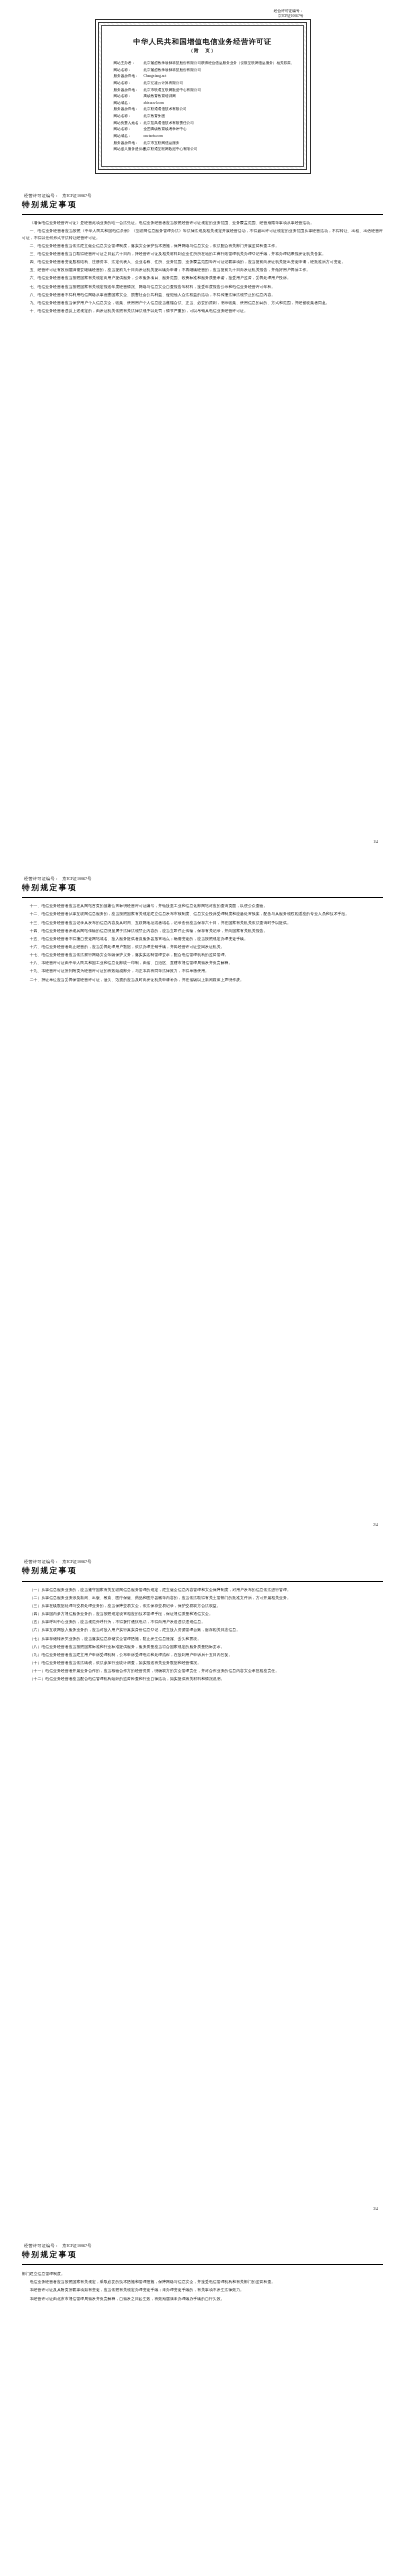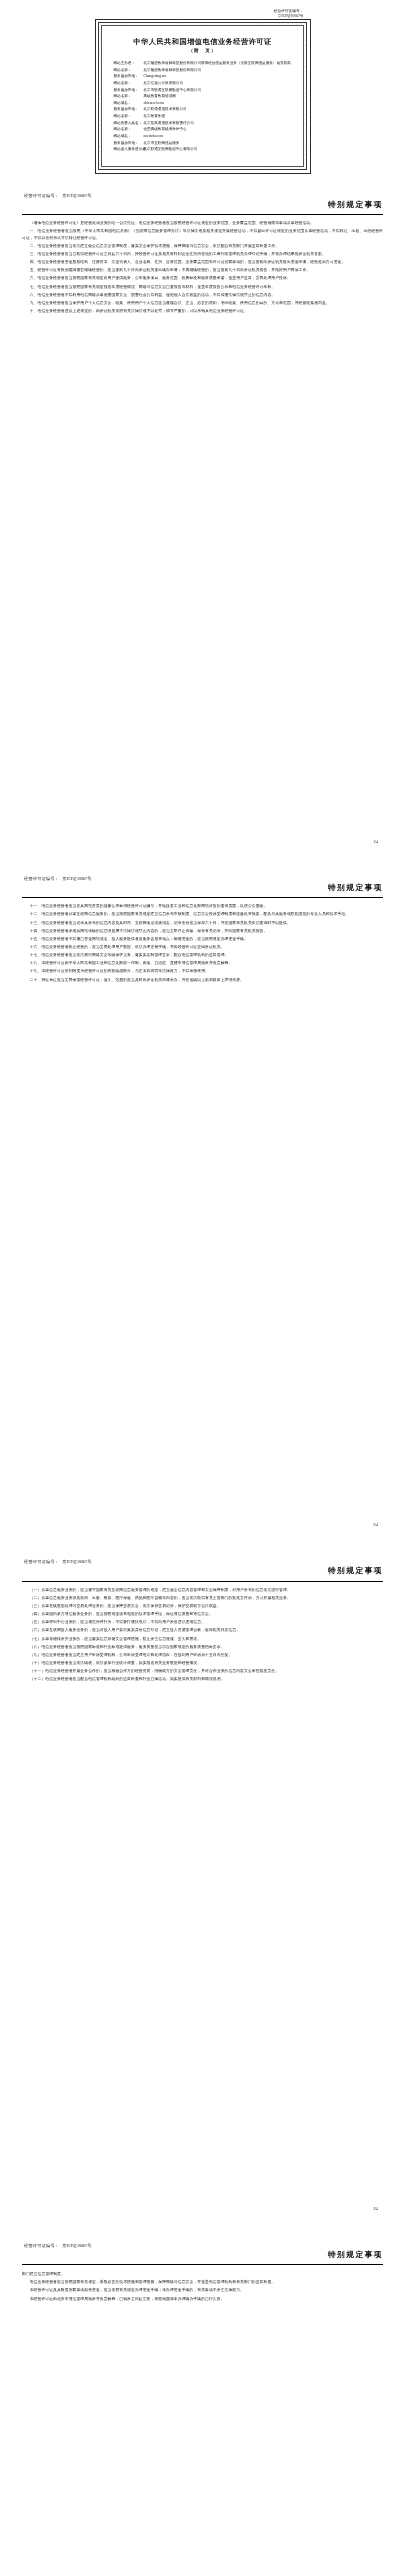--- a/index.html
+++ b/index.html
@@ -101,21 +101,21 @@
   .sheet-head {
     display: flex;
     align-items: baseline;
     font-size: 4.1px;
     margin: 0 0 2.1px 0;
     padding: 0 2.1px;
   }
   .sheet-head .label { letter-spacing: 0.3px; }
   .sheet-head .num { margin-left: 3.1px; }
   .sheet-title {
-    text-align: right;
+    text-align: left;
     font-size: 7.7px;
     font-weight: bold;
     letter-spacing: 1.5px;
     margin: 1px 0 4.1px 0;
   }
   .rule {
     border-top: 0.5px solid #000;
     margin: 0 0 5.2px 0;
   }
   .body-text p {

